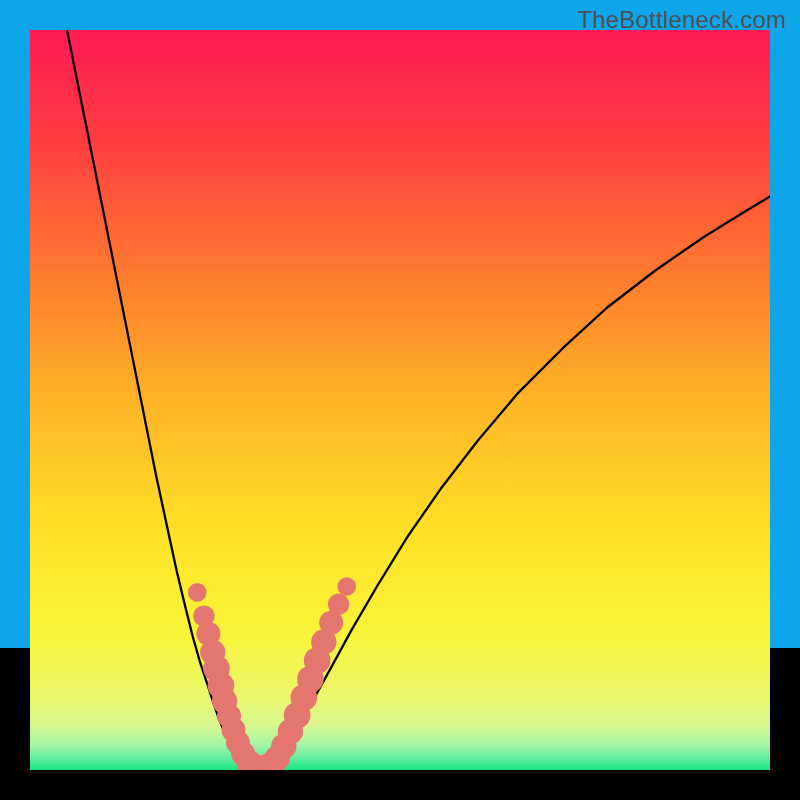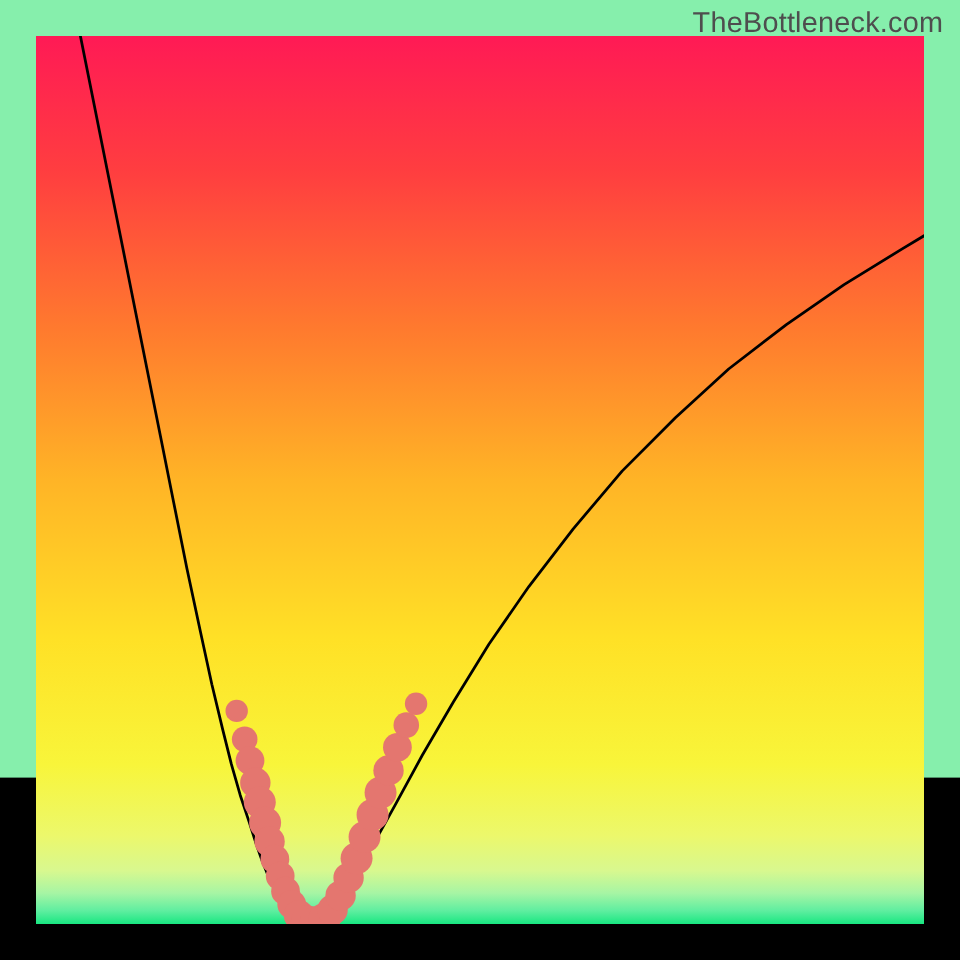--- a/index.html
+++ b/index.html
@@ -10,21 +10,21 @@
     overflow: hidden;
     background: #000;
     font-family: Arial, Helvetica, sans-serif;
   }
   .frame {
     position: absolute;
     left: 0;
     top: 0;
     width: 800px;
     height: 648px;
-    background: #86efac;
+    background: #0ea5e9;
   }
   .plot-area {
     position: absolute;
     left: 30px;
     top: 30px;
     width: 740px;
     height: 740px;
     
   }
   .watermark {

